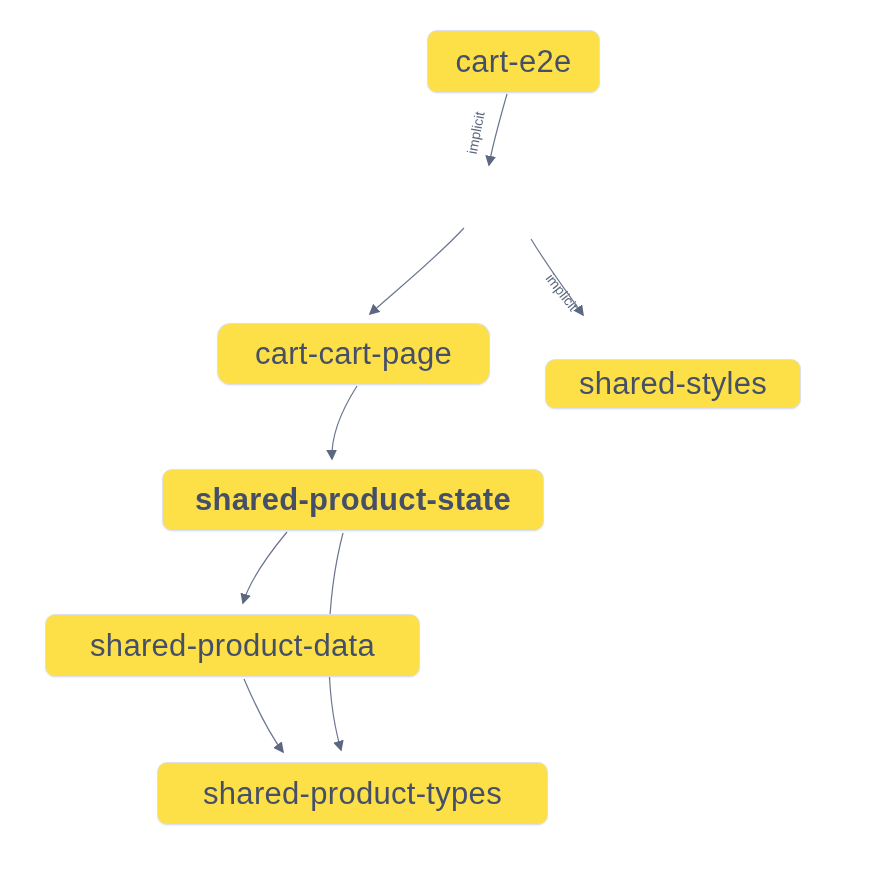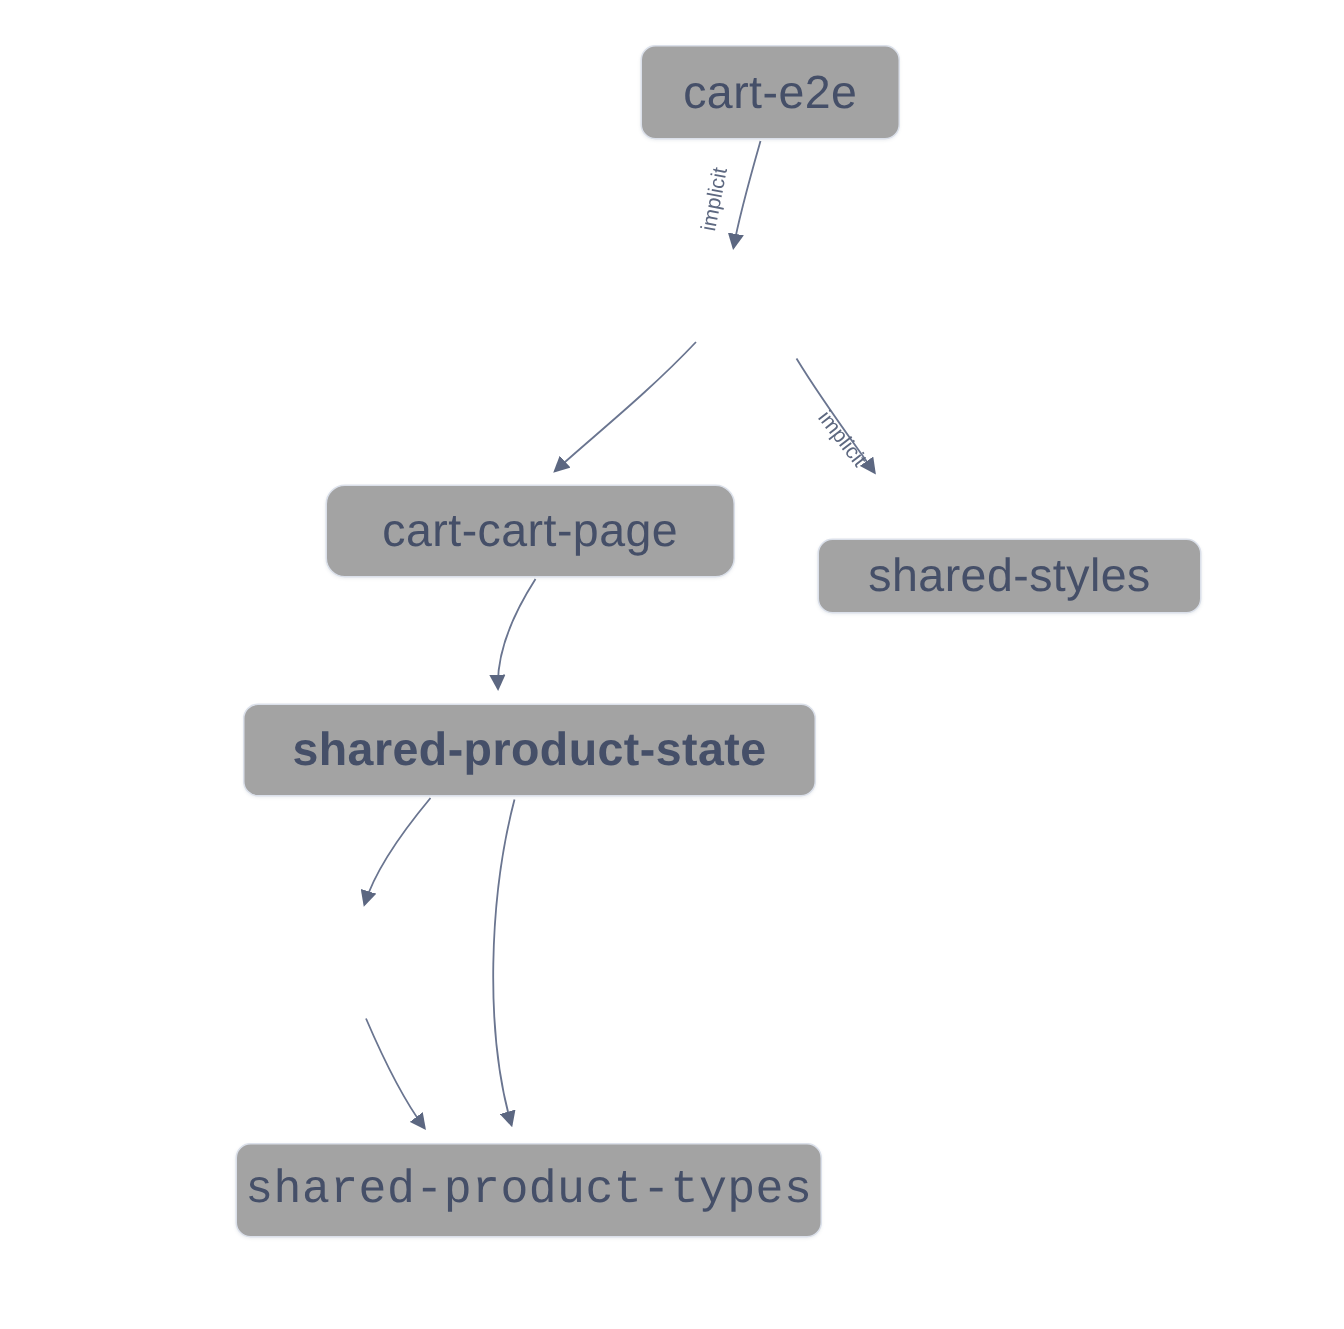--- a/index.html
+++ b/index.html
@@ -30,21 +30,21 @@
   .edge-label {
     font-family: "Liberation Sans", sans-serif;
     font-size: 14px;
     fill: #5d6880;
     text-anchor: middle;
     dominant-baseline: middle;
   }
   .node {
     position: absolute;
     box-sizing: border-box;
-    background: #a3a3a3;
+    background: #fde047;
     border: 1px solid #dbe0ea;
     border-radius: 10px;
     box-shadow: 0 1px 2px rgba(100,116,139,0.10);
     display: flex;
     align-items: center;
     justify-content: center;
     color: #454f68;
     font-size: 31px;
     letter-spacing: 0.3px;
     cursor: pointer;
@@ -92,18 +92,21 @@
   </div>
 
   <div class="node" style="left:545px; top:323px; width:256px; height:50px;margin-top:36px;">
     <span>shared-styles</span>
   </div>
 
   <div class="node" style="left:162px; top:469px; width:382px; height:62px;font-weight:bold;">
     <span>shared-product-state</span>
   </div>
 
+  <div class="node" style="left:45px; top:614px; width:375px; height:63px;">
+    <span>shared-product-data</span>
+  </div>
 
-  <div class="node" style="left:157px; top:762px; width:391px; height:63px;font-family:Liberation Mono, monospace;">
+  <div class="node" style="left:157px; top:762px; width:391px; height:63px;">
     <span>shared-product-types</span>
   </div>
 
 </div>
 
 </body></html>

